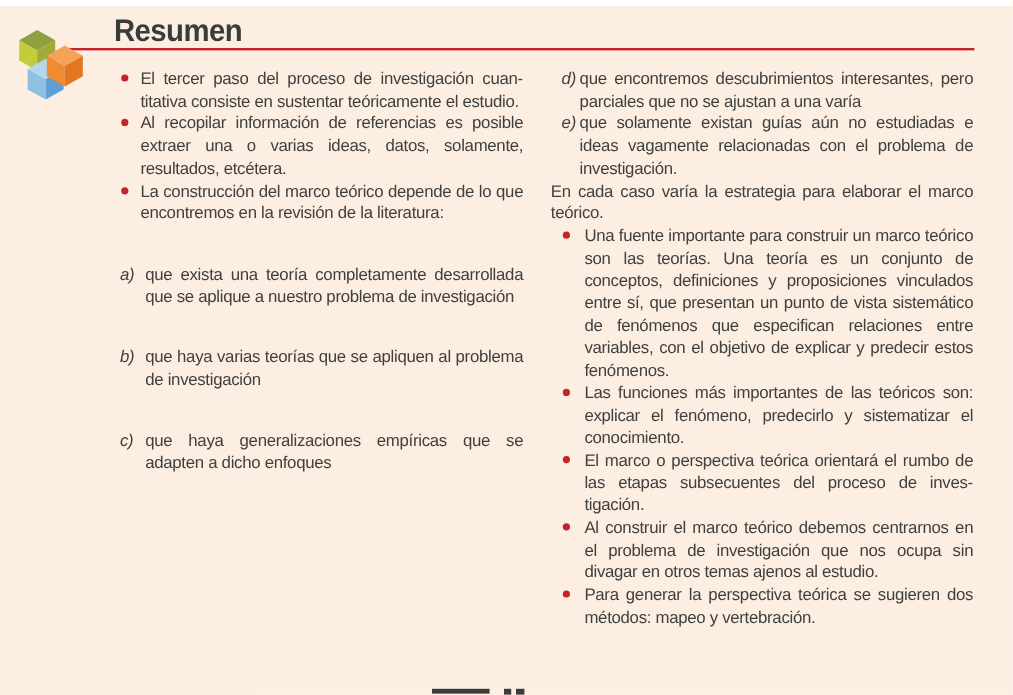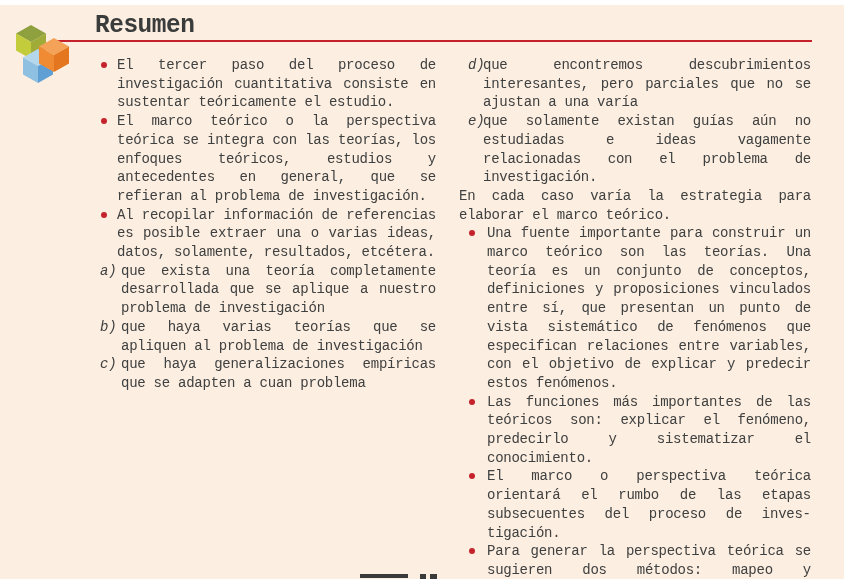--- a/index.html
+++ b/index.html
@@ -7,21 +7,20 @@
     width:844px;height:579px;
     background:#ffffff;
     font-family:"Liberation Sans","DejaVu Sans",sans-serif;
     position:relative;
     overflow:hidden;
   }
   .page{
     position:absolute;left:0;top:0;width:844px;height:579px;
     background:var(--bg,#fceee0);
     overflow:hidden;
-    font-family:Liberation Mono, monospace;
   }
   .top-strip{
     position:absolute;left:0;top:0;width:844px;height:5px;background:#ffffff;
   }
   .logo{
     position:absolute;left:4px;top:8px;width:95px;height:85px;z-index:3;
   }
   .title{
     position:absolute;left:95px;top:11px;margin:0;
     font-size:26px;font-weight:bold;color:#3a3b3b;
@@ -43,21 +42,21 @@
   .item .txt{display:block;text-align:justify;}
   .dot{
     position:absolute;width:6px;height:6px;border-radius:50%;
     background:var(--accent,#c6222c);top:6px;
   }
   .label{position:absolute;top:0;font-style:italic;}
   
   .col-left .bullet .dot{left:1px;}
   .col-left .bullet .txt{padding-left:17px;}
   .col-left .lettered .label{left:0;}
-  .col-left .lettered .txt{padding-left:21px;}
+  .col-left .lettered .txt{padding-left:21px;margin-top:32px;}
   
   .col-right .bullet .dot{left:10px;}
   .col-right .bullet .txt{padding-left:28px;}
   .col-right .lettered .label{left:9px;}
   .col-right .lettered .txt{padding-left:24px;}
   .col-right .plain .txt{padding-left:0;}
   
   .fragment{position:absolute;top:574px;left:0;width:844px;height:5px;z-index:2;}
   .frag-bar{position:absolute;background:#3a3a3a;}
   .frag-bar.b1{left:360px;top:0;width:48px;height:4px;}
@@ -92,37 +91,37 @@
   <div class="rule"></div>
 
   <main>
     <div class="col col-left" id="col-left">
         <div class="item bullet">
           <span class="dot"></span>
           <span class="txt">El tercer paso del proceso de investigación cuan­titativa consiste en sustentar teóricamente el estudio.</span>
         </div>
         <div class="item bullet">
           <span class="dot"></span>
-          <span class="txt">El marco teórico o la perspectiva teórica se inte­gra con las teorías, los enfoques teóricos, estu­dios y antecedentes en general, que se refieran al problema de investigación.</span>
+          <span class="txt">Al recopilar información de referencias es posi­ble extraer una o varias ideas, datos, solamente, resultados, etcétera.</span>
         </div>
         <div class="item bullet">
           <span class="dot"></span>
-          <span class="txt">Al recopilar información de referencias es posi­ble extraer una o varias ideas, datos, solamente, resultados, etcétera.</span>
+          <span class="txt">La construcción del marco teórico depende de lo que encontremos en la revisión de la literatura:</span>
         </div>
         <div class="item lettered">
           <span class="label">a)</span>
           <span class="txt">que exista una teoría completamente desarro­llada que se aplique a nuestro problema de investigación</span>
         </div>
         <div class="item lettered">
           <span class="label">b)</span>
           <span class="txt">que haya varias teorías que se apliquen al pro­blema de investigación</span>
         </div>
         <div class="item lettered">
           <span class="label">c)</span>
-          <span class="txt">que haya generalizaciones empíricas que se adapten a cuan problema</span>
+          <span class="txt">que haya generalizaciones empíricas que se adapten a dicho enfoques</span>
         </div>
       </div>
     <div class="col col-right" id="col-right">
         <div class="item lettered">
           <span class="label">d)</span>
           <span class="txt">que encontremos descubrimientos interesan­tes, pero parciales que no se ajustan a una varía</span>
         </div>
         <div class="item lettered">
           <span class="label">e)</span>
           <span class="txt">que solamente existan guías aún no estudia­das e ideas vagamente relacionadas con el problema de investigación.</span>
@@ -137,20 +136,24 @@
         <div class="item bullet">
           <span class="dot"></span>
           <span class="txt">Las funciones más importantes de las teóricos son: explicar el fenómeno, predecirlo y sistematizar el conocimiento.</span>
         </div>
         <div class="item bullet">
           <span class="dot"></span>
           <span class="txt">El marco o perspectiva teórica orientará el rumbo de las etapas subsecuentes del proceso de inves­tigación.</span>
         </div>
         <div class="item bullet">
           <span class="dot"></span>
+          <span class="txt">Al construir el marco teórico debemos centrarnos en el problema de investigación que nos ocupa sin divagar en otros temas ajenos al estudio.</span>
+        </div>
+        <div class="item bullet">
+          <span class="dot"></span>
           <span class="txt">Para generar la perspectiva teórica se sugieren dos métodos: mapeo y vertebración.</span>
         </div>
       </div>
   </main>
 
   <div class="fragment">
     <span class="frag-bar b1"></span>
     <span class="frag-bar b2"></span>
     <span class="frag-bar b3"></span>
   </div>

